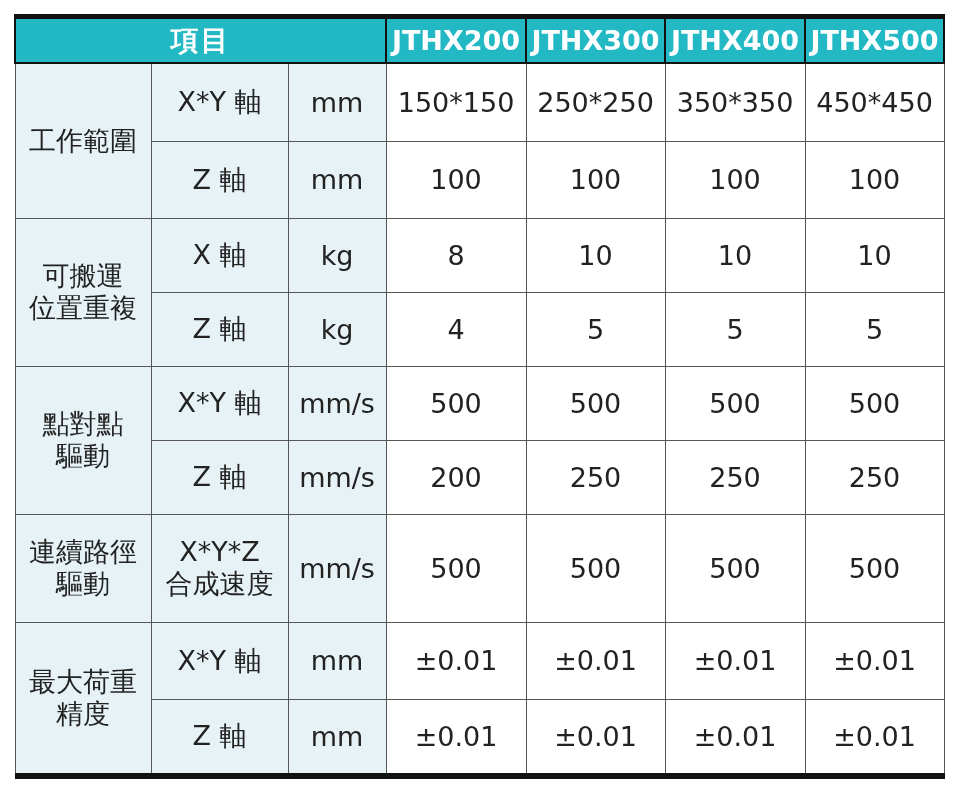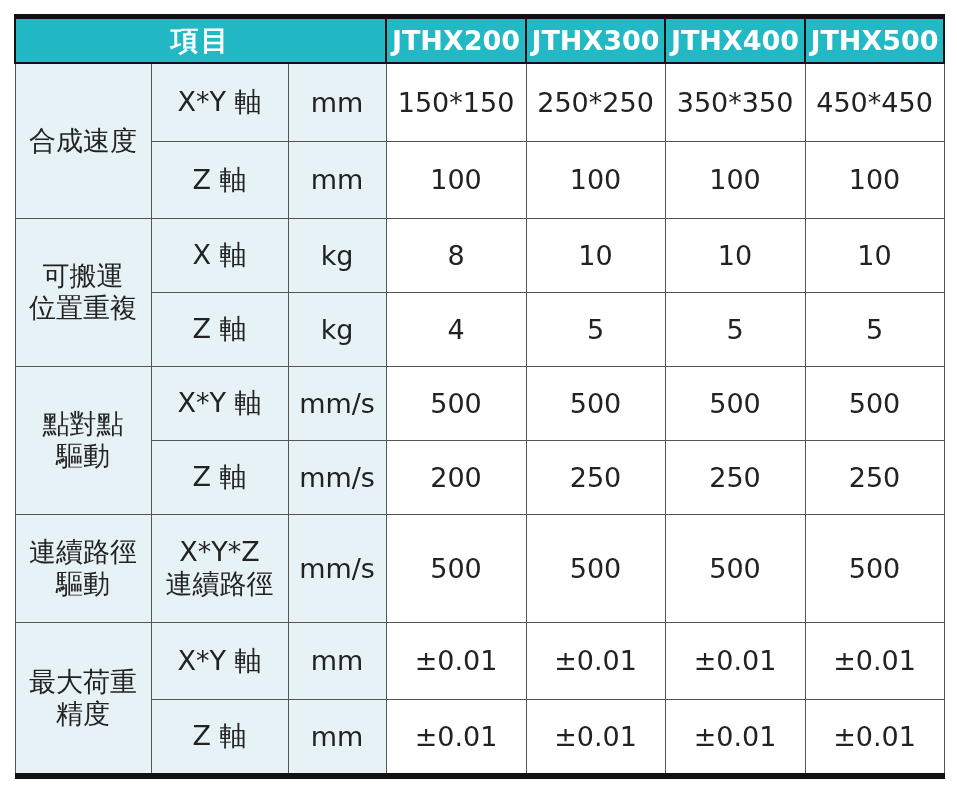--- a/index.html
+++ b/index.html
@@ -67,21 +67,21 @@
         <th class="item" colspan="3">項目</th>
         <th>JTHX200</th>
         <th>JTHX300</th>
         <th>JTHX400</th>
         <th>JTHX500</th>
       </tr>
     </thead>
     <tbody>
 
       <tr class="h78">
-        <th class="group" rowspan="2">合成速度</th>
+        <th class="group" rowspan="2">工作範圍</th>
         <td class="axis">X*Y 軸</td>
         <td class="unit">mm</td>
         <td class="val">150*150</td>
         <td class="val">250*250</td>
         <td class="val">350*350</td>
         <td class="val">450*450</td>
       </tr>
       <tr class="h77">
         <td class="axis">Z 軸</td>
         <td class="unit">mm</td>
@@ -126,21 +126,21 @@
         <td class="val">200</td>
         <td class="val">250</td>
         <td class="val">250</td>
         <td class="val">250</td>
       </tr>
 
       <tr class="h108">
         <th class="group">連續路徑
 驅動</th>
         <td class="axis">X*Y*Z
-連續路徑</td>
+合成速度</td>
         <td class="unit">mm/s</td>
         <td class="val">500</td>
         <td class="val">500</td>
         <td class="val">500</td>
         <td class="val">500</td>
       </tr>
 
       <tr class="h77">
         <th class="group" rowspan="2">最大荷重
 精度</th>

